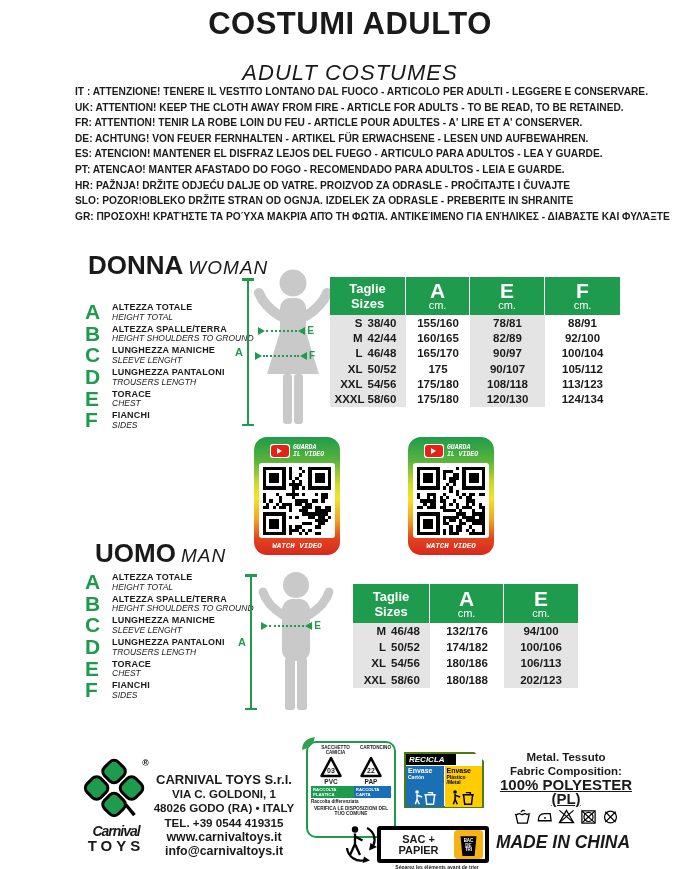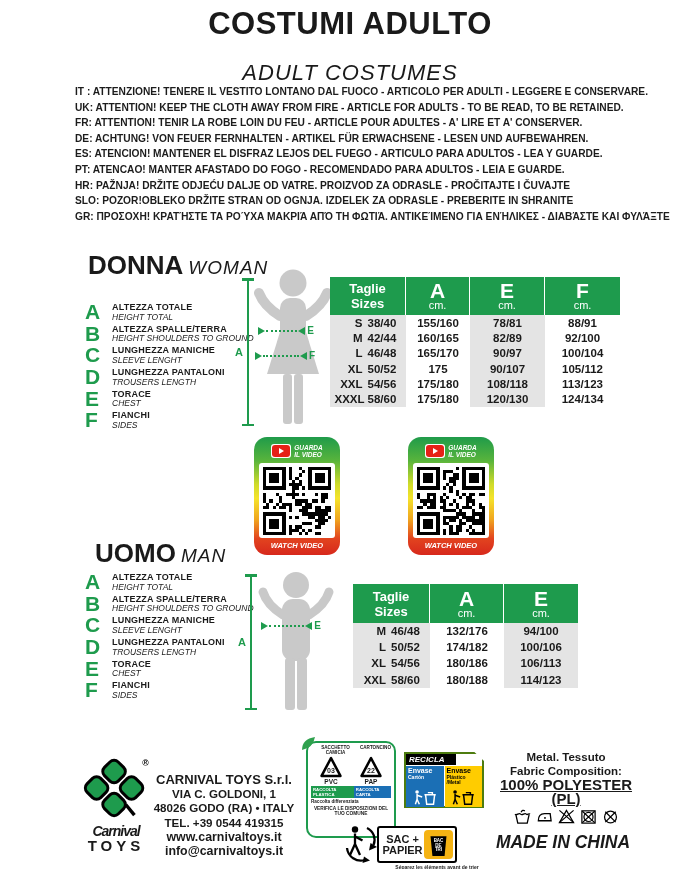--- a/index.html
+++ b/index.html
@@ -53,21 +53,21 @@
   .cell-size .sv{width:34px;text-align:left;font-weight:600;font-size:11.5px;}
   .num{display:flex;align-items:center;justify-content:center;font-weight:600;font-size:11.5px;}
   .gray{background:var(--tgray);}
   .donna-t .st-head,.donna-t .row{grid-template-columns:76px 64px 75px 75px;}
   .donna-t .st-head{height:38px;} .donna-t .row{height:15.3px;}
   .uomo-t .st-head,.uomo-t .row{grid-template-columns:77px 74px 74px;}
   .uomo-t .st-head{height:39px;} .uomo-t .row{height:16.2px;}
 
   
   .qr{width:86px;height:118px;border-radius:13px;display:flex;flex-direction:column;padding:3px;box-sizing:border-box;
-      background:linear-gradient(180deg,#1F9B4A 0%,#58B43C 20%,#CFDB2A 40%,#F5E32B 52%,#F0A51F 70%,#E2441F 86%,#D7281C 100%);}
+      background:linear-gradient(180deg,#1F9B4A 0%,#58B43C 20%,#CFDB2A 40%,#F5E32B 52%,#F0A51F 70%,#E2441F 86%,#D7281C 100%);font-family:Liberation Mono, monospace;}
   .qr-top{height:22px;display:flex;align-items:center;justify-content:center;gap:3px;}
   .yt-wrap{background:#fff;border-radius:3px;padding:1px;}
   .yt{width:18px;height:12px;background:#E62117;border-radius:3px;display:flex;align-items:center;justify-content:center;}
   .yt i{display:block;width:0;height:0;border-top:3px solid transparent;border-bottom:3px solid transparent;border-left:5px solid #fff;}
   .qr-toptext{color:#fff;font-size:6.5px;font-weight:800;line-height:7px;font-style:italic;}
   .qr-mid{flex:1;background:#fff;border-radius:3px;margin:1px 2px;display:flex;align-items:center;justify-content:center;}
   .qr-matrix{width:68px;height:68px;}
   .qr-bottom{height:13px;display:flex;align-items:center;justify-content:center;color:#fff;font-weight:800;font-size:7.5px;font-style:italic;}
 
   
@@ -105,21 +105,21 @@
   .rec-cell svg{margin-top:auto;width:28px;height:17px;align-self:center;}
 
   .comp{width:132px;text-align:center;}
   .comp .c1{font-size:11.5px;font-weight:800;line-height:14px;}
   .comp .c2{font-size:11.5px;font-weight:800;line-height:14px;}
   .comp .c3{font-size:15px;font-weight:800;line-height:14px;text-decoration:underline;}
   .care{display:flex;justify-content:center;gap:3px;margin-top:2px;}
   .care svg{width:19px;height:17px;}
 
   .triman svg{width:36px;height:40px;}
-  .sac{width:80px;height:37px;border:2px solid #000000;border-radius:3px;background:#fff;display:flex;align-items:center;box-sizing:border-box;padding:2px;}
+  .sac{width:112px;height:37px;border:4px solid #000000;border-radius:3px;background:#fff;display:flex;align-items:center;box-sizing:border-box;padding:2px;}
   .sac-text{flex:1;text-align:center;font-size:11px;font-weight:800;line-height:11px;}
   .bac{width:29px;height:29px;background:#F5B314;border-radius:4px;position:relative;display:flex;align-items:center;justify-content:center;}
   .bin{width:19px;height:23px;background:#000;clip-path:polygon(8% 14%,92% 14%,82% 100%,18% 100%);position:relative;}
   .bin::before{content:"";position:absolute;top:0;left:3px;right:3px;height:3px;background:#000;}
   .bac-txt{position:absolute;top:9px;left:0;width:100%;text-align:center;color:#fff;font-size:4.5px;font-weight:800;line-height:4.6px;}
   .sac-cap{width:120px;text-align:center;font-size:5px;font-weight:700;margin-top:1px;}
   .madein{font-size:17.5px;font-weight:800;font-style:italic;}
 </style>
 </head>
 <body>
@@ -708,21 +708,21 @@
           </div>
           <div class="num">180/186</div>
           <div class="num gray">106/113</div>
         </div>
       <div class="row">
           <div class="cell-size gray">
             <span class="sc">XXL</span>
             <span class="sv">58/60</span>
           </div>
           <div class="num">180/188</div>
-          <div class="num gray">114/123</div>
+          <div class="num gray">202/123</div>
         </div>
     </div>
   </div>
 
   <div class="abs logo" style="left:76px;top:756px">
     <svg width="72" height="64" viewBox="0 0 72 66">
       <g stroke="#000" stroke-width="3" fill="#1E9B4D">
         <rect x="-10" y="-10" width="20" height="20" rx="6" transform="translate(34,16) rotate(45)"></rect>
         <rect x="-10" y="-10" width="20" height="20" rx="6" transform="translate(52,33) rotate(45)"></rect>
         <rect x="-10" y="-10" width="20" height="20" rx="6" transform="translate(34,50) rotate(45)"></rect>

